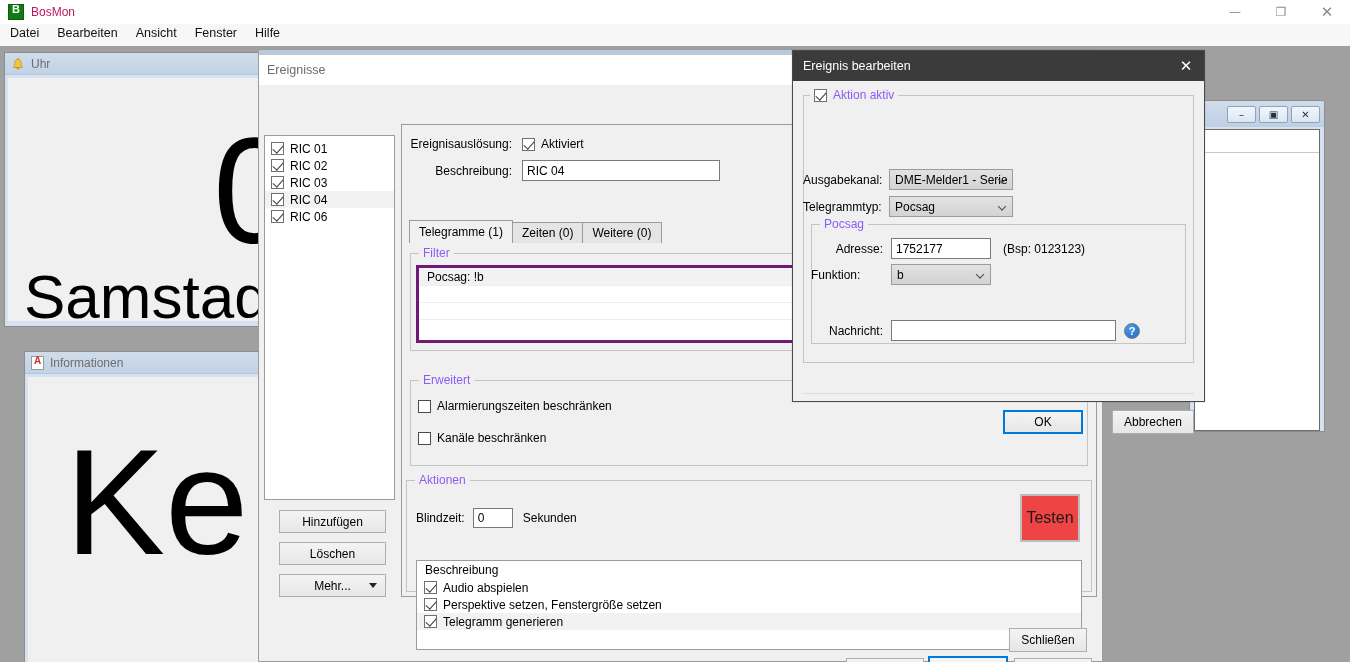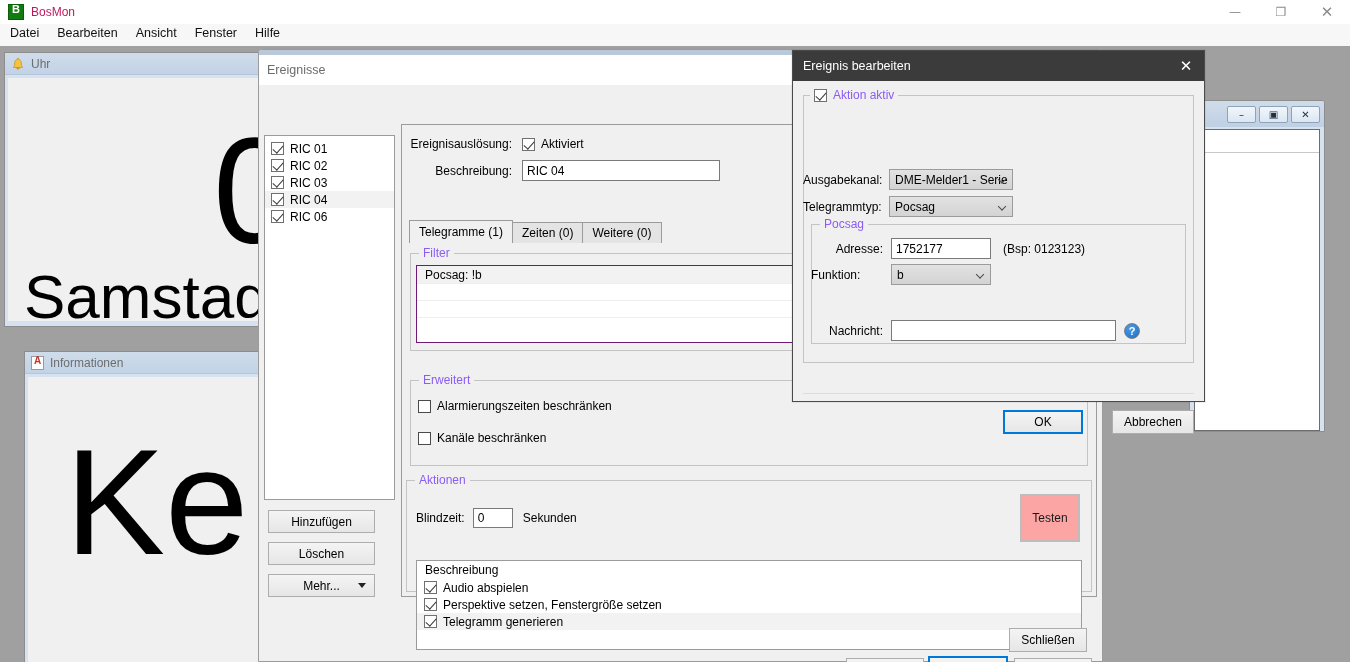--- a/index.html
+++ b/index.html
@@ -152,21 +152,21 @@
   }
   .cb.gray { border-color: #707070; }
 
   .btn {
     background: linear-gradient(to bottom,#f4f4f4,#e6e6e6);
     border: 1px solid #adadad; color: #000000; font-size: 12px;
     display: flex; align-items: center; justify-content: center;
     font-family: "Liberation Sans", sans-serif;
   }
   .btn.focus { border: 2px solid #0078d7; }
-  .list-col .btn { position: absolute; left: 4px; width: 107px; height: 23px; }
+  .list-col .btn { position: absolute; left: 15px; width: 107px; height: 23px; }
 
   
   .detail-panel {
     position: absolute; left: 142px; top: 39px; right: 5px; bottom: 64px;
     border: 1px solid #9b9b9b; background: #f0f0f0;
   }
   .row { display: flex; align-items: center; }
   .lbl { font-size: 12px; color: #000000; }
   .txt {
     background: #ffffff; border: 1px solid #7a7a7a; font-size: 12px;
@@ -184,30 +184,30 @@
 
   .group {
     position: absolute; border: 1px solid #c4c4c4; background: transparent;
   }
   .group-label {
     position: absolute; top: -8px; left: 8px; background: #f0f0f0;
     padding: 0 4px; font-size: 12px; color: #8b5cf6;
   }
 
   .filter-list {
-    position: absolute; background: #ffffff; border: 1px solid #701a75; overflow: hidden;
+    position: absolute; background: #ffffff; border: 3px solid #701a75; overflow: hidden;
   }
   .filter-row { height: 17px; font-size: 12px; padding-left: 8px; display: flex; align-items: center; }
   .filter-row.sel { background: #f2f2f2; }
   .filter-row.alt { border-top: 1px solid #eeeeee; }
 
   .testen-btn {
-    position: absolute; background: #fca5a5; border: 2px solid #bdbdbd;
+    position: absolute; background: #ef4444; border: 2px solid #bdbdbd;
     display: flex; align-items: center; justify-content: center;
-    font-size: 12px; color: #1a1a1a;
+    font-size: 16px; color: #1a1a1a;
   }
 
   .actions-list {
     position: absolute; background: #ffffff; border: 1px solid #9b9b9b; overflow: hidden;
   }
   .al-head { height: 18px; font-size: 12px; padding-left: 8px; display: flex; align-items: center; }
   .al-row { height: 17px; font-size: 12px; padding-left: 7px; display: flex; align-items: center; }
   .al-row.alt { background: #f2f2f2; }
 
   

